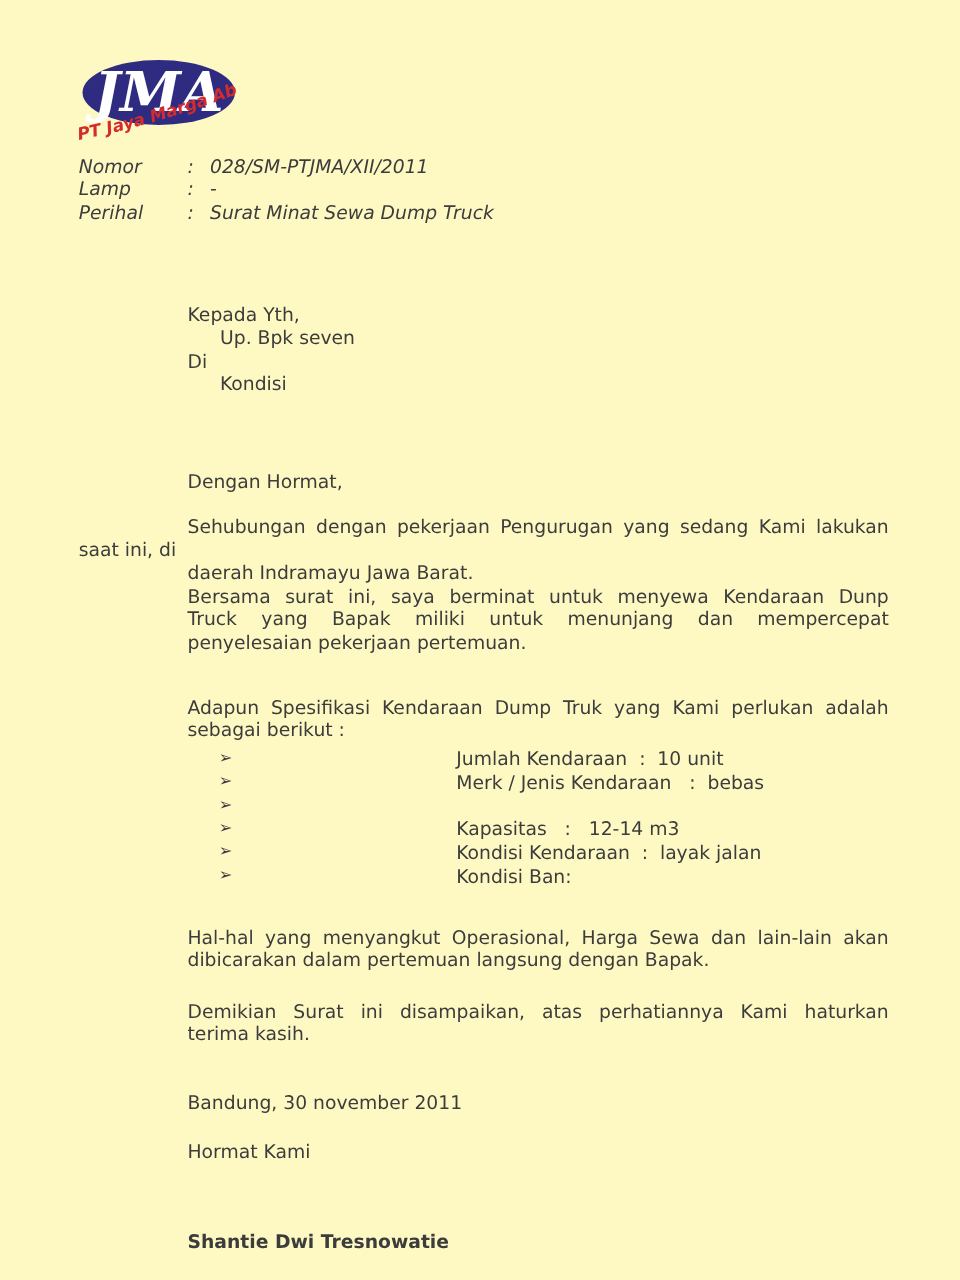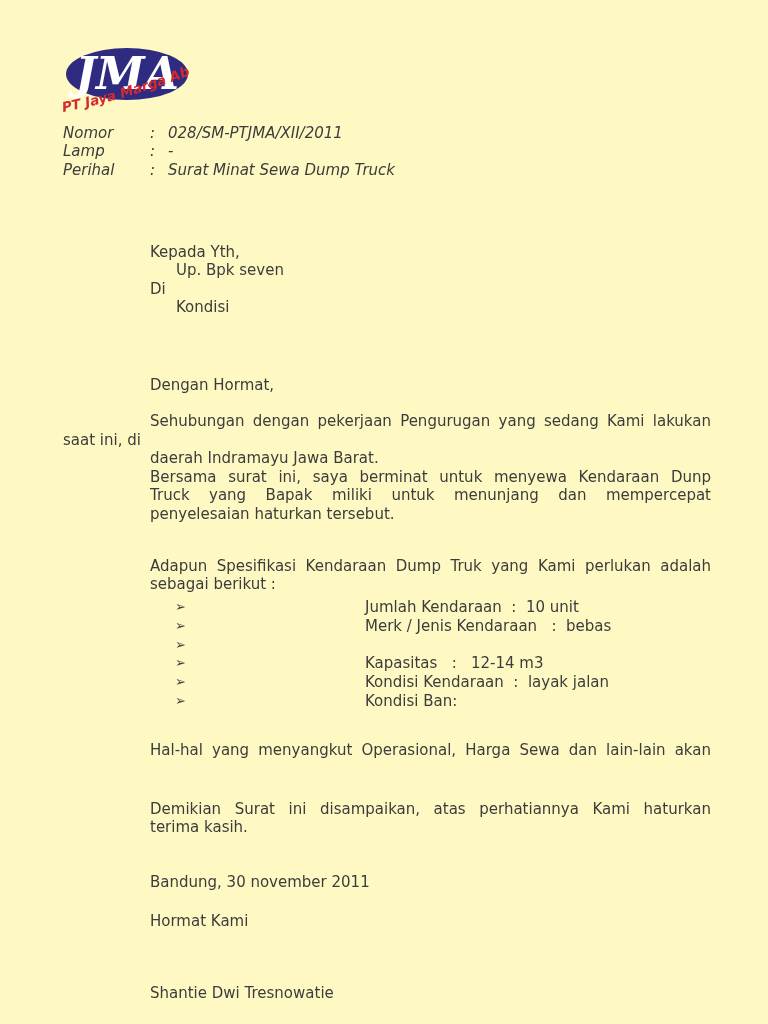--- a/index.html
+++ b/index.html
@@ -44,21 +44,21 @@
 
   
   .specs { top: 598px; left: 175px; }
   .spec-row { display: flex; line-height: 18.8px; }
   .spec-bullet { width: 190px; font-size: 13px; }
   .spec-text { white-space: pre; }
 
   
   .dateline { top: 873px; left: 150px; }
   .regards { top: 912px; left: 150px; }
-  .signer { top: 984px; left: 150px; }
+  .signer { top: 984px; left: 150px; font-weight: bold; }
 </style>
 </head>
 <body>
 
 <div class="page">
 
   <div class="abs logo-wrap">
     <svg width="150" height="95" viewBox="0 0 150 95">
       <ellipse cx="72" cy="40" rx="61" ry="26" fill="#2e2b80"></ellipse>
       <text x="72" y="55" text-anchor="middle" font-family="DejaVu Serif, serif" font-style="italic" font-weight="bold" font-size="44" fill="#ffffff">JMA</text>
@@ -96,21 +96,21 @@
 
   <div class="abs salutation">Dengan Hormat,</div>
 
   <div class="abs bodyline just p1l1">Sehubungan dengan pekerjaan Pengurugan yang sedang Kami lakukan</div>
   <div class="abs p1ov">saat ini, di</div>
   <div class="abs p1l2">daerah Indramayu Jawa Barat.</div>
 
   <div class="abs p2">
     <div class="bodyline just">Bersama surat ini, saya berminat untuk menyewa Kendaraan Dunp</div>
     <div class="bodyline just">Truck yang Bapak miliki untuk menunjang dan mempercepat</div>
-    <div class="bodyline">penyelesaian haturkan tersebut.</div>
+    <div class="bodyline">penyelesaian pekerjaan pertemuan.</div>
   </div>
 
   <div class="abs p3">
     <div class="bodyline just">Adapun Spesifikasi Kendaraan Dump Truk yang Kami perlukan adalah</div>
     <div class="bodyline">sebagai berikut :</div>
   </div>
 
   <div class="abs specs">
     <div class="spec-row">
       <span class="spec-bullet">➢</span>
@@ -132,20 +132,21 @@
       <span class="spec-text">Kondisi Kendaraan  :  layak jalan</span>
     </div>
     <div class="spec-row">
       <span class="spec-bullet">➢</span>
       <span class="spec-text">Kondisi Ban:</span>
     </div>
   </div>
 
   <div class="abs p4">
     <div class="bodyline just">Hal-hal yang menyangkut Operasional, Harga Sewa dan lain-lain akan</div>
+    <div class="bodyline">dibicarakan dalam pertemuan langsung dengan Bapak.</div>
   </div>
 
   <div class="abs p5">
     <div class="bodyline just">Demikian Surat ini disampaikan, atas perhatiannya Kami haturkan</div>
     <div class="bodyline">terima kasih.</div>
   </div>
 
   <div class="abs dateline">Bandung, 30 november 2011</div>
   <div class="abs regards">Hormat Kami</div>
   <div class="abs signer">Shantie Dwi Tresnowatie</div>

